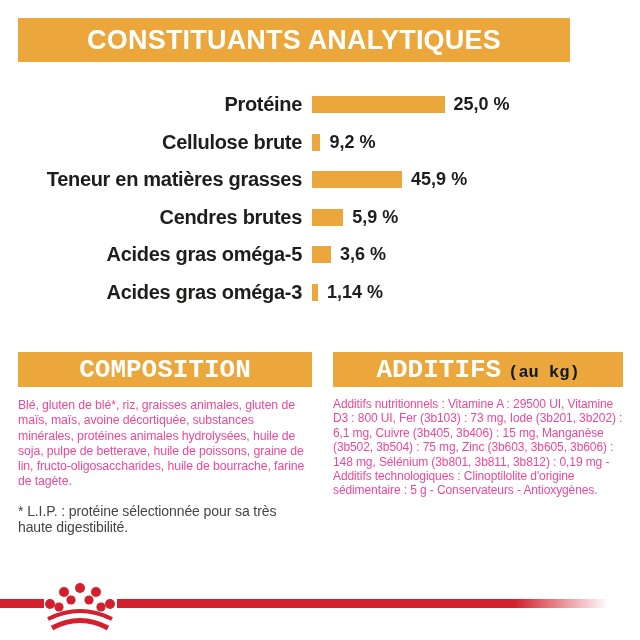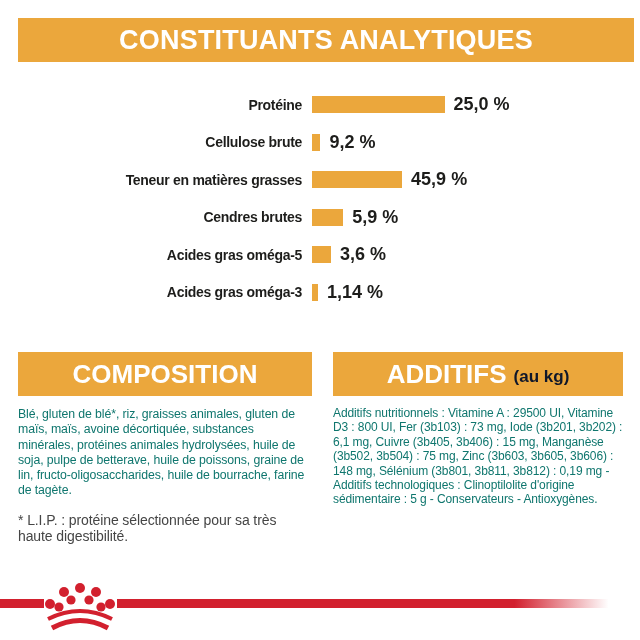--- a/index.html
+++ b/index.html
@@ -2,46 +2,46 @@
 <html><head>
 <meta charset="utf-8">
 <style>
   html,body { margin:0; padding:0; background:#fff; }
   .canvas {
     position:relative; width:640px; height:640px; background:#FFFFFF;
     font-family:"Liberation Sans", sans-serif; overflow:hidden;
   }
   
   .main-header {
-    position:absolute; left:18px; top:18px; width:616px; height:44px;
+    position:absolute; left:18px; top:18px; width:552px; height:44px;
     background:#EBA73C; display:flex; align-items:center; justify-content:center;
   }
   .main-header .title {
     color:#FFFFFF; font-weight:bold; font-size:27px; letter-spacing:0.2px; white-space:nowrap;
   }
   
   .chart { position:absolute; left:0; top:86px; width:640px; }
   .chart-row { display:flex; align-items:center; height:37.5px; }
   .chart-label {
-    width:302px; text-align:right; font-size:14px; font-weight:bold;
+    width:302px; text-align:right; font-size:20px; font-weight:bold;
     color:#1D1D1B; letter-spacing:-0.3px; white-space:nowrap;
   }
   .chart-bar { margin-left:10px; height:17px; background:#EBA73C; flex:none; }
   .chart-value { margin-left:9px; font-size:18px; font-weight:bold; color:#1D1D1B; white-space:nowrap; }
   
   .col { position:absolute; top:352px; }
   .col-left  { left:18px;  width:294px; }
   .col-right { left:333px; width:290px; }
   .sub-header {
-    height:44px; background:#EBA73C; display:flex; align-items:center; justify-content:center;
+    height:35px; background:#EBA73C; display:flex; align-items:center; justify-content:center;font-family:Liberation Mono, monospace;
   }
   .sub-header .big   { color:#FFFFFF; font-weight:bold; font-size:26px; white-space:nowrap; }
   .sub-header .small { color:#0f172a; font-weight:bold; font-size:17px; margin-left:7px; padding-top:5px; white-space:nowrap; }
   .body-text {
-    margin:11px 0 0; font-size:12.3px; line-height:15.3px; color:#0f766e; letter-spacing:-0.1px;
+    margin:11px 0 0; font-size:12.3px; line-height:15.3px; color:#ec4899; letter-spacing:-0.1px;
   }
   .col-right .body-text { font-size:12px; line-height:14.4px; margin-top:10px; }
   .footnote { margin:13px 0 0; font-size:14px; color:#454545; letter-spacing:-0.1px; }
   
   .brand-line-left  { position:absolute; left:0; top:599px; width:44px; height:9px; background:#D2202E; }
   .brand-line-right {
     position:absolute; left:117px; top:599px; width:523px; height:9px;
     background:linear-gradient(to right, #D2202E 0%, #D2202E 76%, rgba(210,32,46,0) 94%);
   }
   .crown { position:absolute; left:42px; top:580px; }

